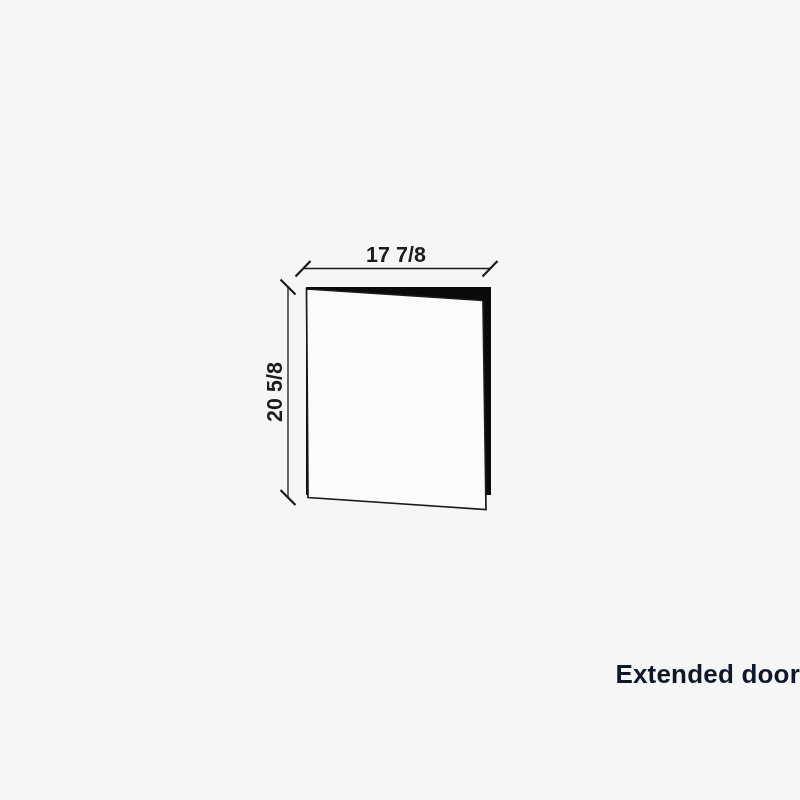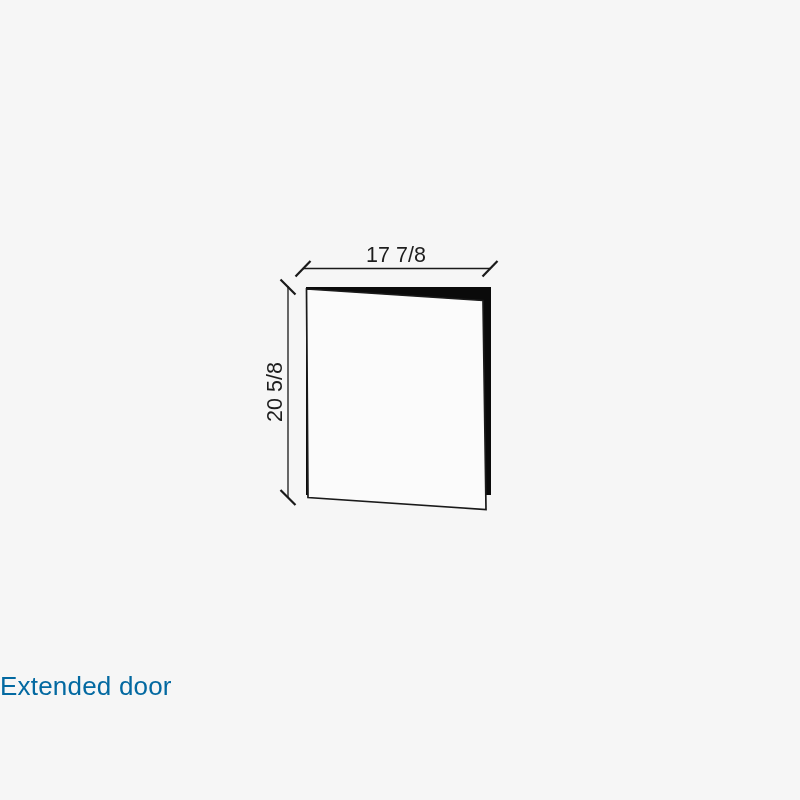--- a/index.html
+++ b/index.html
@@ -6,42 +6,42 @@
     margin: 0;
     padding: 0;
   }
   .canvas {
     position: relative;
     width: 800px;
     height: 800px;
     background: #f6f6f6;
     overflow: hidden;
     font-family: "Liberation Sans", sans-serif;
+    font-weight: bold;
   }
   .diagram-svg {
     position: absolute;
     top: 0;
     left: 0;
   }
   .dim-label {
     font-family: "Liberation Sans", sans-serif;
     font-size: 21.5px;
     fill: #1d1d1d;
   }
   .caption {
     position: absolute;
     top: 660px;
     left: 0;
     width: 800px;
-    text-align: left;
+    text-align: right;
     font-size: 26px;
     line-height: 29px;
     letter-spacing: 0.2px;
-    color: #0369a1;
-    margin-top: 12px;
+    color: #0f172a;
   }
 </style>
 </head>
 <body>
 
 <div class="canvas">
 
   <svg class="diagram-svg" width="800" height="800" viewBox="0 0 800 800">
 
     <rect x="306" y="287" width="185" height="208" fill="#0a0a0a"></rect>

